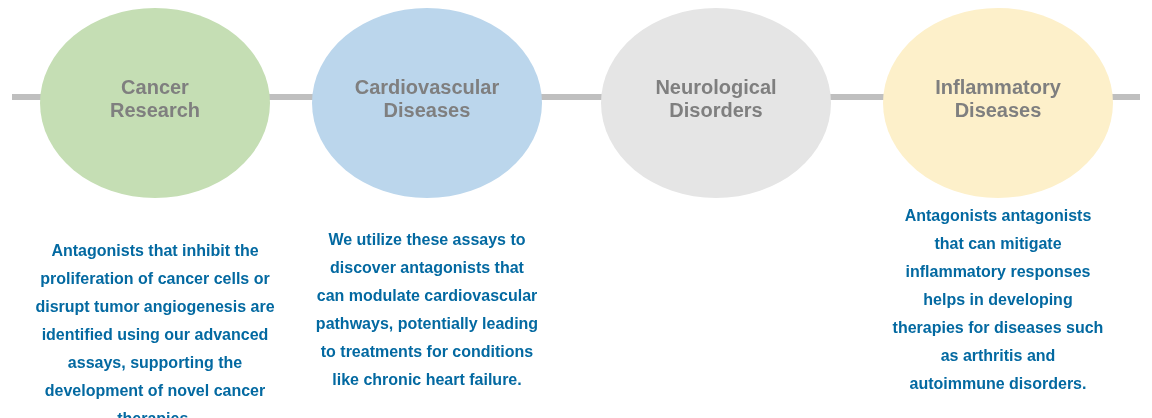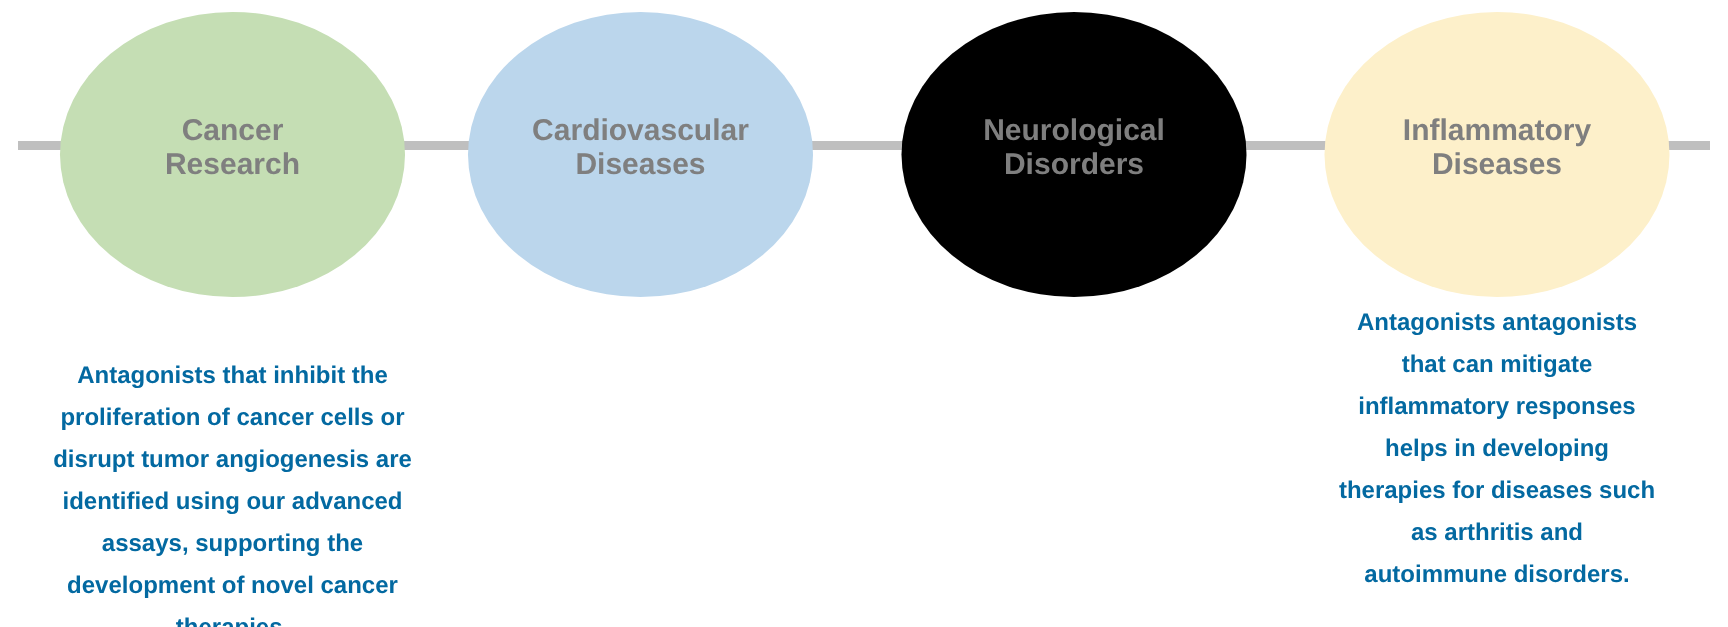--- a/index.html
+++ b/index.html
@@ -92,24 +92,30 @@
 assays, supporting the
 development of novel cancer
 therapies.</div>
     </div>
 
     <div class="stage">
       <div class="ellipse" style="background-color: rgb(187, 214, 236);">
         <div class="stage-title">Cardiovascular
 Diseases</div>
       </div>
+      <div class="stage-description">We utilize these assays to
+discover antagonists that
+can modulate cardiovascular
+pathways, potentially leading
+to treatments for conditions
+like chronic heart failure.</div>
     </div>
 
     <div class="stage">
-      <div class="ellipse" style="background-color: #000000;">
+      <div class="ellipse" style="background-color: #e5e5e5;">
         <div class="stage-title">Neurological
 Disorders</div>
       </div>
     </div>
 
     <div class="stage">
       <div class="ellipse" style="background-color: rgb(253, 240, 202);">
         <div class="stage-title">Inflammatory
 Diseases</div>
       </div>

